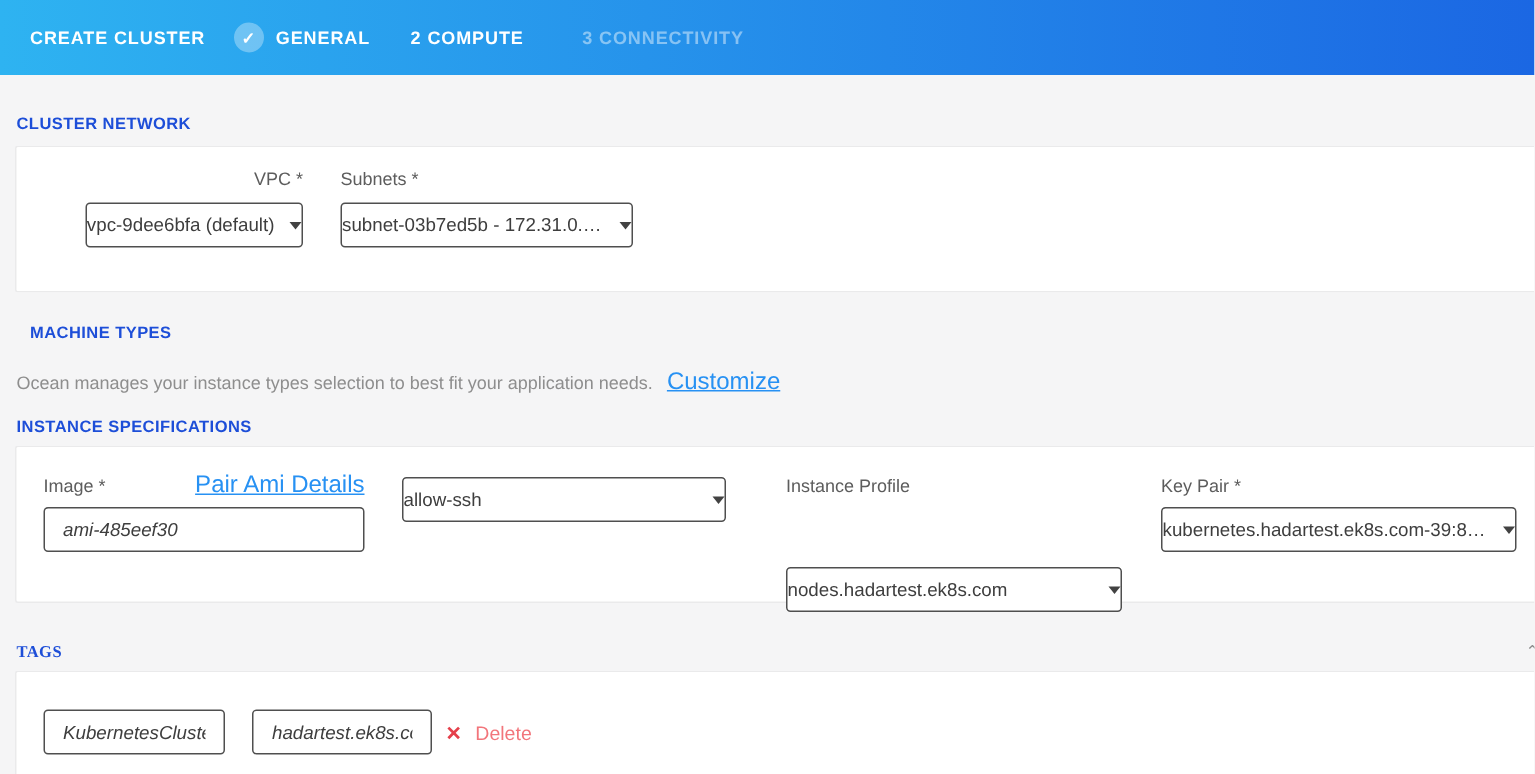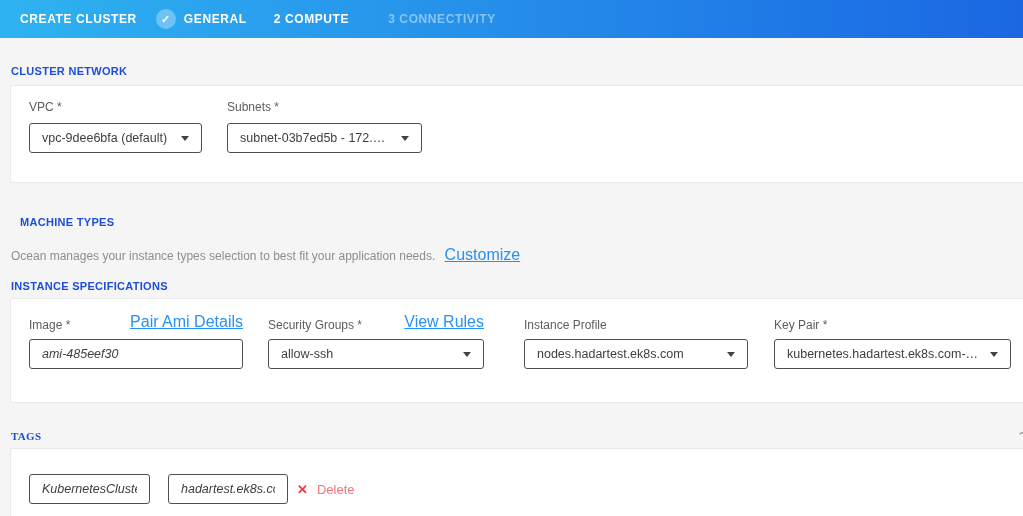--- a/index.html
+++ b/index.html
@@ -7,21 +7,21 @@
   body {
     position:relative;
     overflow:hidden;
     background:#f5f5f6;
     font-family:"Liberation Sans", sans-serif;
     color:#3e3e3e;
   }
 
   
   .topbar {
-    height:38px;
+    height:50px;
     background:linear-gradient(90deg,#2eb3f1 0%,#1b67e3 100%);
     display:flex;
     align-items:center;
     color:#ffffff;
     font-size:12px;
     font-weight:bold;
     letter-spacing:.6px;
   }
   .topbar-title { margin-left:20px; }
   .step { display:flex; align-items:center; cursor:pointer; }
@@ -44,21 +44,21 @@
     letter-spacing:.3px;
     padding-left:11px;
   }
   .title-row { position:relative; width:100%;font-family:Liberation Serif, serif; }
   .collapse-chevron {
     position:absolute; left:1017px; top:1px;
     color:#8a8a8a; font-size:11px; line-height:11px;
     cursor:pointer;
   }
   #title-cluster-network { margin-top:27px; }
-  #title-machine-types { margin-top:33px;padding-left:20px; }
+  #title-machine-types { margin-top:21px;padding-left:20px; }
   #title-instance-specs { margin-top:17px; }
   #row-tags-title { margin-top:27px; }
 
   .panel {
     margin-left:10px;
     width:1013px;
     background:#ffffff;
     border:1px solid #eaeaeb;
     border-right:none;
     border-radius:2px 0 0 2px;
@@ -84,32 +84,32 @@
   .desc-line .link { margin-left:6px; }
 
   
   .fields-row { display:flex; }
   .field { display:flex; flex-direction:column; }
   .field-label {
     font-size:12px; line-height:12px; color:#5d5d5d;
     margin-bottom:10px; white-space:nowrap;
   }
   .label-row {
-    display:flex; justify-content:space-between; align-items:flex-end;
+    display:flex; justify-content:space-between; align-items:center;
     margin-bottom:8px; height:12px;
   }
   .label-row .field-label { margin-bottom:0; }
 
   .select {
     height:30px;
     border:1px solid #4f4f4f;
     border-radius:3px;
     background:#fff;
     display:flex; align-items:center; justify-content:space-between;
-    padding:0 12px;
+    padding:0 0;
     font-size:12.5px; color:#3e3e3e;
     cursor:pointer;
   }
   .select-text { white-space:nowrap; overflow:hidden; text-overflow:ellipsis; }
   .caret {
     width:0; height:0;
     border-left:4px solid transparent;
     border-right:4px solid transparent;
     border-top:5px solid #424242;
     margin-left:10px; flex-shrink:0;
@@ -119,26 +119,26 @@
     border:1px solid #4f4f4f;
     border-radius:3px;
     padding:0 12px;
     font-size:12.5px; color:#3e3e3e;
     font-family:inherit;
     background:#fff;
     font-style:italic;
   }
 
   
-  .col-vpc { width:173px; margin-right:25px; }
+  .col-vpc { width:173px; margin-right:25px;align-items:flex-end; }
   .col-subnets { width:195px; }
   
   .col-image { width:214px; margin-right:25px; }
   .col-secgroups { width:216px; margin-right:40px; }
-  .col-profile { width:224px; margin-right:26px; }
+  .col-profile { width:224px; margin-right:26px;gap:40px; }
   .col-keypair { width:237px; }
 
   
   .tags-row { display:flex; align-items:center; }
   .tag-key-input { width:121px; margin-right:18px; }
   .tag-value-input { width:120px; }
   .delete-btn {
     display:flex; align-items:center;
     margin-left:9px;
     font-size:13px; color:#f2757b;
@@ -198,24 +198,20 @@
 <div class="panel panel-specs">
   <div class="fields-row">
     <div class="field col-image">
       <div class="label-row">
         <span class="field-label">Image *</span>
         <span class="link">Pair Ami Details</span>
       </div>
       <input class="textinput" type="text" value="ami-485eef30" style="">
     </div>
     <div class="field col-secgroups">
-      <div class="label-row">
-        <span class="field-label">Security Groups *</span>
-        <span class="link">View Rules</span>
-      </div>
       <div class="select">
         <span class="select-text">allow-ssh</span>
         <span class="caret"></span>
       </div>
     </div>
     <div class="field col-profile">
       <div class="label-row">
         <span class="field-label">Instance Profile</span>
       </div>
       <div class="select">

